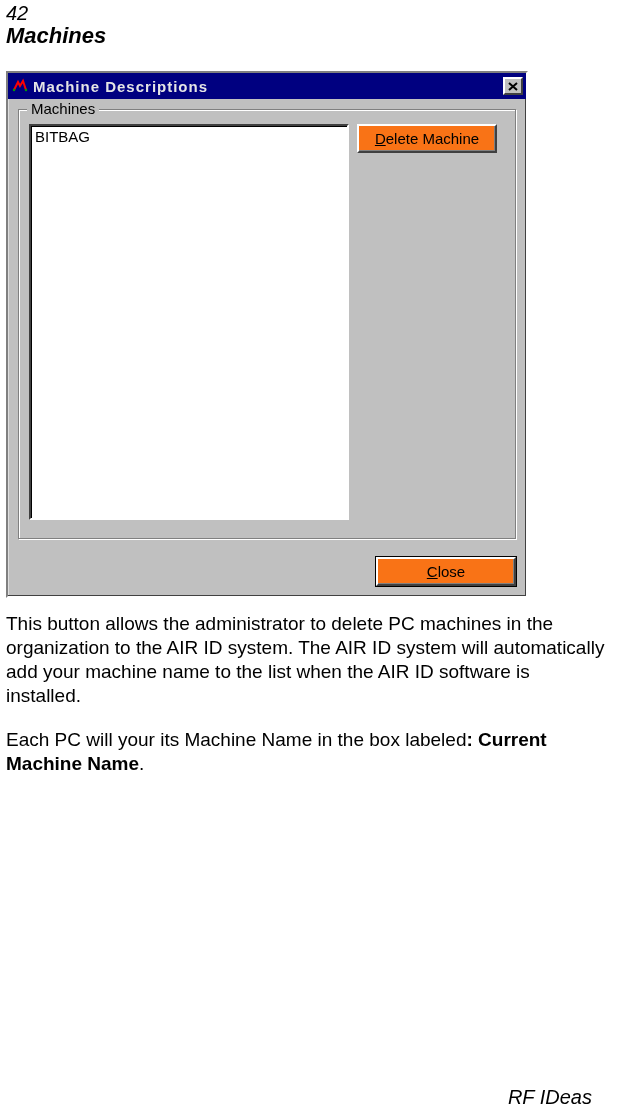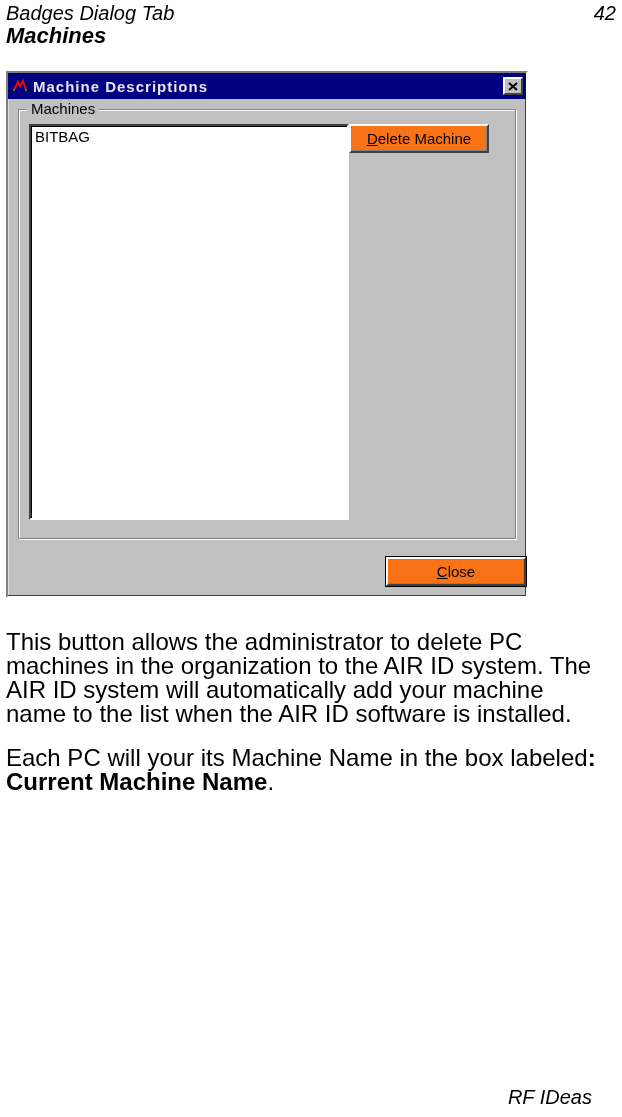--- a/index.html
+++ b/index.html
@@ -99,21 +99,21 @@
     position: absolute;
     top: -10px;
     left: 8px;
     background: #c0c0c0;
     padding: 0 4px;
     font-size: 15px;
   }
 
   .group-inner {
     display: flex;
-    gap: 0;
+    gap: 8px;
     height: 100%;
   }
 
   .listbox {
     width: 320px;
     height: 396px;
     background: #fff;
     border-top: 2px solid #404040;
     border-left: 2px solid #404040;
     border-right: 2px solid #fff;
@@ -144,46 +144,45 @@
   }
   .win-btn-default {
     outline: 1px solid #000;
     outline-offset: 0;
   }
   .accel { text-decoration: underline; }
 
   .bottom-row {
     display: flex;
     justify-content: flex-end;
-    padding: 8px 0 10px 0;
+    padding: 8px 10px 10px 0;
   }
 
   .body-text {
-    font-size: 24px;
+    font-size: 19px;
     line-height: 24px;
-    margin-top: 32px;
+    margin-top: 14px;
     width: 600px;
   }
   .body-text p { margin: 0 0 20px 0; }
   .b { font-weight: bold; }
 
   .footer {
     position: absolute;
     bottom: 8px;
     right: 30px;
     font-style: italic;
     font-size: 20px;
   }
 </style>
 </head>
 <body>
 
 <div class="page">
   <div class="hdr">
-    <span class="hdr-left">Badges Dialog Tab</span>
     <span class="hdr-right">42</span>
   </div>
   <div class="section-title">Machines</div>
 
   <div class="dialog-outer">
     <div class="titlebar">
       <span class="app-icon">
         <svg width="16" height="16" viewBox="0 0 16 16">
           <rect x="0" y="0" width="16" height="16" fill="none"></rect>
           <path d="M2 12 L6 4 L8 8 L11 3 L14 12" stroke="#ff0000" stroke-width="2" fill="none"></path>

